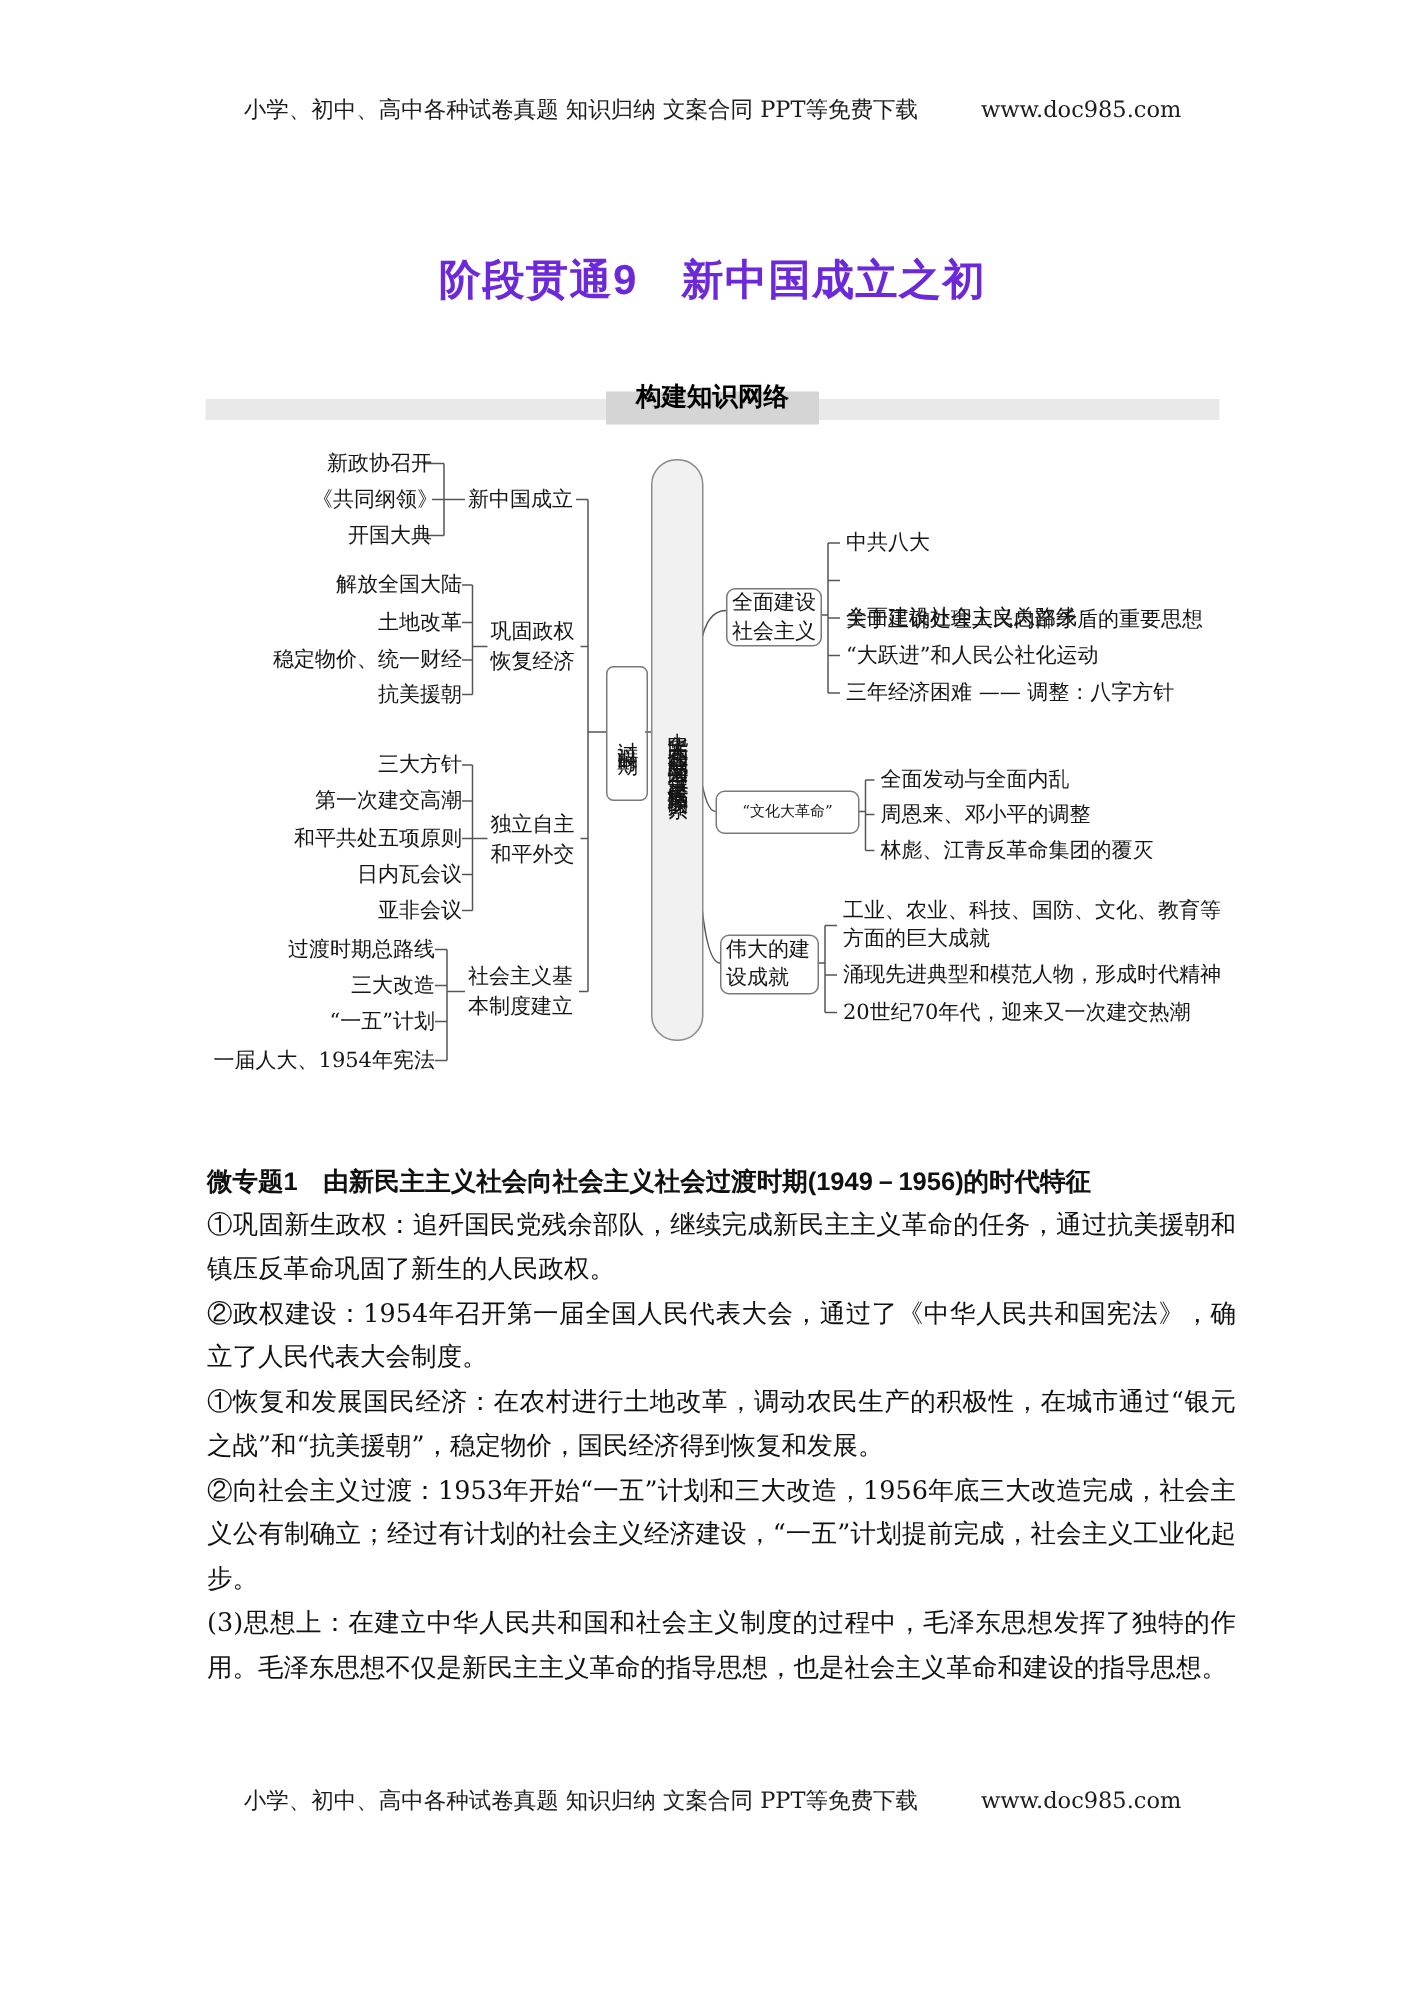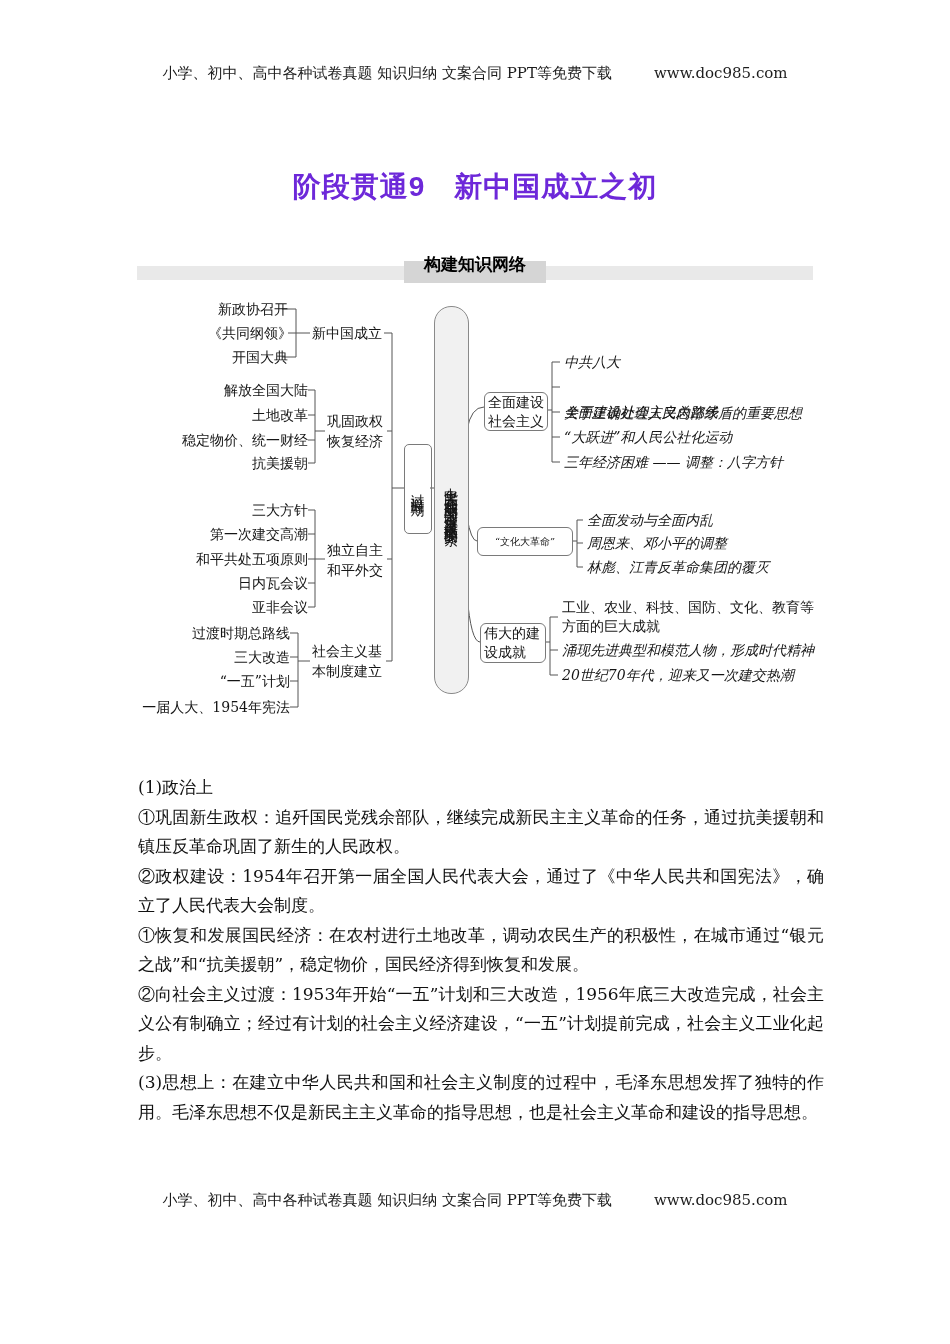--- a/index.html
+++ b/index.html
@@ -25,21 +25,21 @@
   .diagram svg{position:absolute;left:0;top:0;}
   .l-item{position:absolute;white-space:nowrap;height:20px;line-height:20px;}
   .g-label{position:absolute;line-height:20px;}
   .vbox{position:absolute;border:1px solid #7a7a7a;display:flex;align-items:center;
         justify-content:center;}
   .vtext{writing-mode:vertical-rl;text-orientation:upright;letter-spacing:3px;}
   .capsule{position:absolute;border:1px solid #8a8a8a;border-radius:17px;background:#f1f1f1;
            display:flex;align-items:center;justify-content:center;}
   .rbox{position:absolute;border:1px solid #7a7a7a;border-radius:6px;background:#fff;
         display:flex;align-items:center;justify-content:center;text-align:center;line-height:19px;}
-  .r-item{position:absolute;white-space:nowrap;height:20px;line-height:20px;font-style:italic;}
+  .r-item{position:absolute;white-space:nowrap;height:20px;line-height:20px;}
   .r-item-wrap{position:absolute;line-height:19px;}
   
   .content{position:absolute;left:138px;top:773px;width:686px;font-size:17px;
            line-height:29.5px;color:#111;}
   .content p{margin:0;text-align:justify;}
   .content p.head{font-family:"Liberation Sans","DejaVu Sans",sans-serif;font-weight:700;
                   white-space:nowrap;text-align:left;}
 </style>
 </head>
 <body>
@@ -180,21 +180,21 @@
     <div class="r-item" style="left:587px;top:238px;">周恩来、邓小平的调整</div>
     <div class="r-item" style="left:587px;top:262px;">林彪、江青反革命集团的覆灭</div>
 
     <div class="r-item-wrap" style="left:562px;top:303px;width:256px;">工业、农业、科技、国防、文化、教育等方面的巨大成就</div>
     <div class="r-item" style="left:562px;top:345px;">涌现先进典型和模范人物，形成时代精神</div>
     <div class="r-item" style="left:562px;top:370px;">20世纪70年代，迎来又一次建交热潮</div>
   </div>
 
 
   <div class="content">
-    <p>(1)政治上</p>
+    <p class="head">微专题1　由新民主主义社会向社会主义社会过渡时期(1949－1956)的时代特征</p>
     <p>①巩固新生政权：追歼国民党残余部队，继续完成新民主主义革命的任务，通过抗美援朝和镇压反革命巩固了新生的人民政权。</p>
     <p>②政权建设：1954年召开第一届全国人民代表大会，通过了《中华人民共和国宪法》，确立了人民代表大会制度。</p>
     <p>①恢复和发展国民经济：在农村进行土地改革，调动农民生产的积极性，在城市通过“银元之战”和“抗美援朝”，稳定物价，国民经济得到恢复和发展。</p>
     <p>②向社会主义过渡：1953年开始“一五”计划和三大改造，1956年底三大改造完成，社会主义公有制确立；经过有计划的社会主义经济建设，“一五”计划提前完成，社会主义工业化起步。</p>
     <p>(3)思想上：在建立中华人民共和国和社会主义制度的过程中，毛泽东思想发挥了独特的作用。毛泽东思想不仅是新民主主义革命的指导思想，也是社会主义革命和建设的指导思想。</p>
   </div>
 
   <div class="meta-line" style="top:1191px;">
     <span>小学、初中、高中各种试卷真题 知识归纳 文案合同 PPT等免费下载</span>
     <span>www.doc985.com</span>

